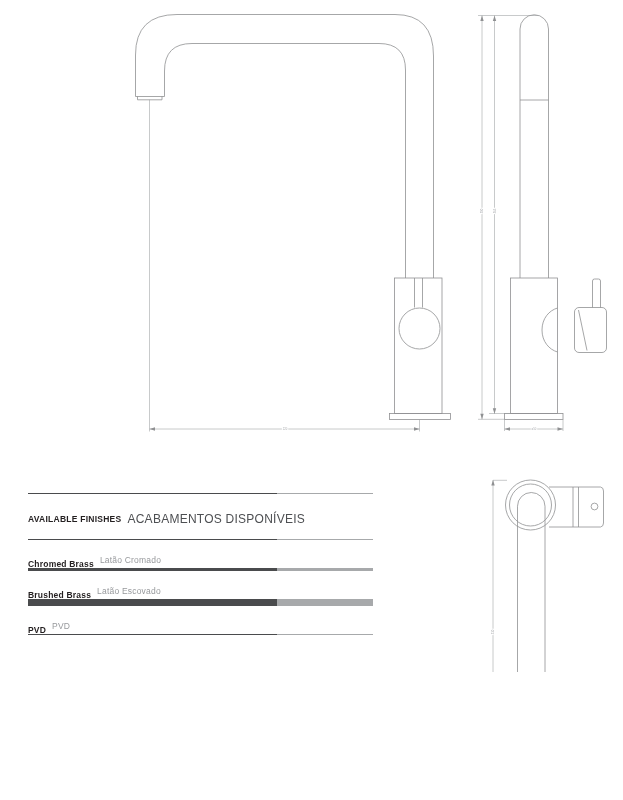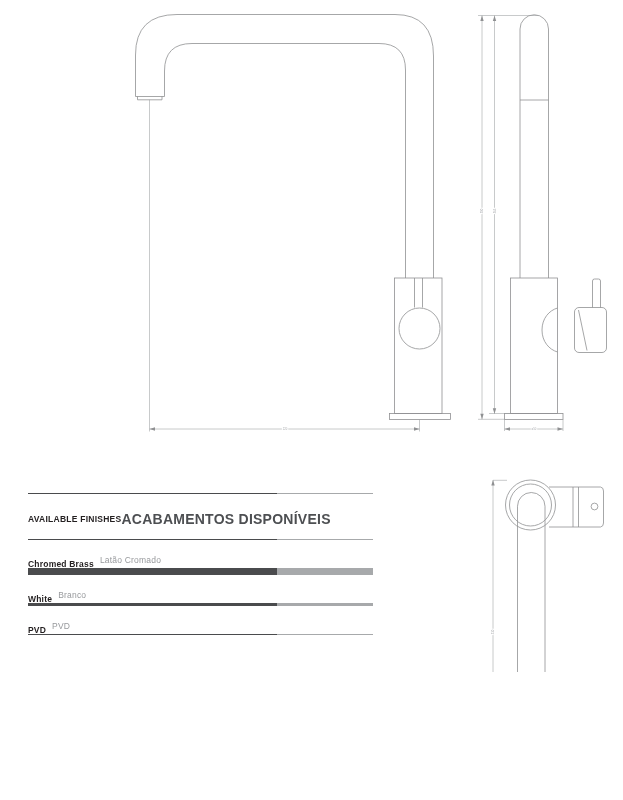--- a/index.html
+++ b/index.html
@@ -43,21 +43,21 @@
   }
   .f-header{
     height:44.5px;
     display:flex;align-items:center;
     padding-top:5px;box-sizing:border-box;
   }
   .f-header .en{
     font-weight:bold;color:#231f20;font-size:8.5px;letter-spacing:0.25px;
   }
   .f-header .pt{
-    font-weight:bold;color:#4d4f52;font-size:14px;letter-spacing:0.25px;
+    font-weight:normal;color:#4d4f52;font-size:12px;letter-spacing:0.25px;margin-left:6px;
   }
   .f-row{
     height:28px;
     display:flex;align-items:center;
   }
   .f-row .en{
     font-weight:bold;color:#231f20;font-size:8.5px;letter-spacing:0.2px;margin-top:20px;
   }
   .f-row .pt{
     color:#97999c;font-size:8.5px;letter-spacing:0.2px;margin-left:6px;margin-top:12px;
@@ -160,28 +160,28 @@
     <div class="rule"></div>
 
     <div class="f-row">
       <span class="en">Chromed Brass</span>
       <span class="pt">Latão Cromado</span>
     </div>
     <div class="rule"></div>
 
     <div class="rule"></div>
 
+    <div class="f-row">
+      <span class="en">Brushed Brass</span>
+      <span class="pt">Latão Escovado</span>
+    </div>
     <div class="rule"></div>
 
     <div class="rule"></div>
 
-    <div class="f-row">
-      <span class="en">White</span>
-      <span class="pt">Branco</span>
-    </div>
     <div class="rule"></div>
 
     <div class="rule"></div>
 
     <div class="f-row">
       <span class="en">PVD</span>
       <span class="pt">PVD</span>
     </div>
     <div class="rule"></div>
   </div>

